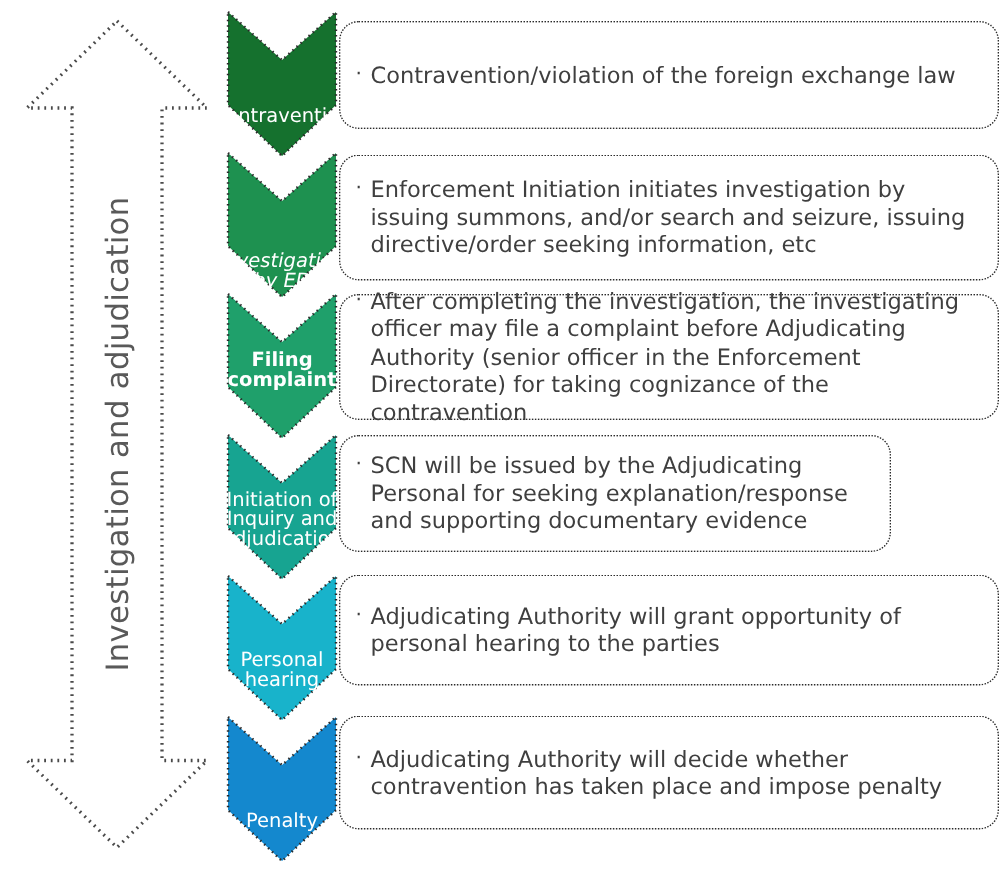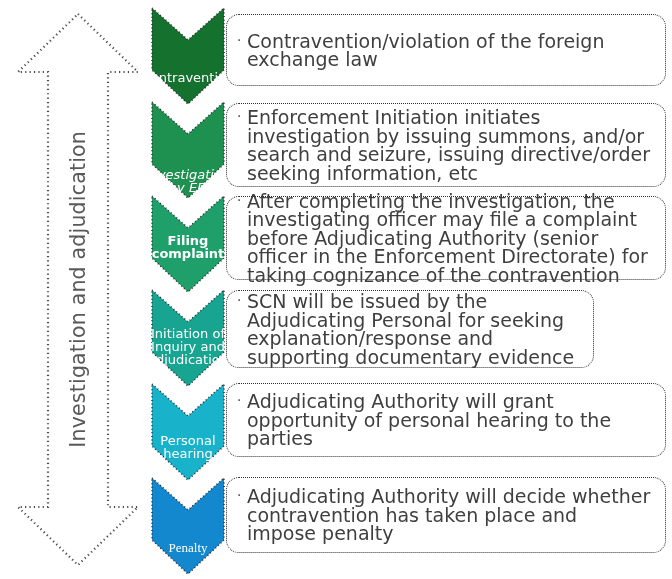--- a/index.html
+++ b/index.html
@@ -69,21 +69,21 @@
   .box {
     position: absolute;
     border: 1.6px dotted #2b2b2b;
     border-radius: 13px;
     background: #ffffff;
     display: flex;
     align-items: center;
     padding: 6px 14px 6px 10px;
   }
   .box-text {
-    font-size: 19px;
+    font-size: 15px;
     line-height: 18.5px;
     color: #3f3f3f;
     font-family: "DejaVu Sans", "Liberation Sans", sans-serif;
   }
   .bullet {
     display: inline-block;
     width: 10px;
     flex: 0 0 10px;
     color: #3f3f3f;
     font-size: 13.4px;
@@ -179,21 +179,21 @@
       <div class="box-inner">
         <span class="bullet">·</span>
         <span class="box-text">Adjudicating Authority will grant opportunity of personal hearing to the parties</span>
       </div>
     </div>
     <div class="chev" style="top: 476px;">
       <svg width="76" height="100" viewBox="0 0 76 100" xmlns="http://www.w3.org/2000/svg">
         <polygon points="2,2 38,34 74,2 74,64 38,98 2,64" fill="#1488CE" stroke="#2b2b2b" stroke-width="1.6" stroke-dasharray="1 2.6"></polygon>
       </svg>
     </div>
-    <div class="chev-label" style="top: 476px; font-family: Liberation Serif, serif;">
+    <div class="chev-label" style="top: 476px;">
       <div>Penalty</div>
     </div>
     <div class="box" style="top: 477px; left: 226px; width: 440px; height: 76px;">
       <div class="box-inner">
         <span class="bullet">·</span>
         <span class="box-text">  Adjudicating Authority will decide whether contravention has taken place and impose penalty</span>
       </div>
     </div>
   </div>
 

